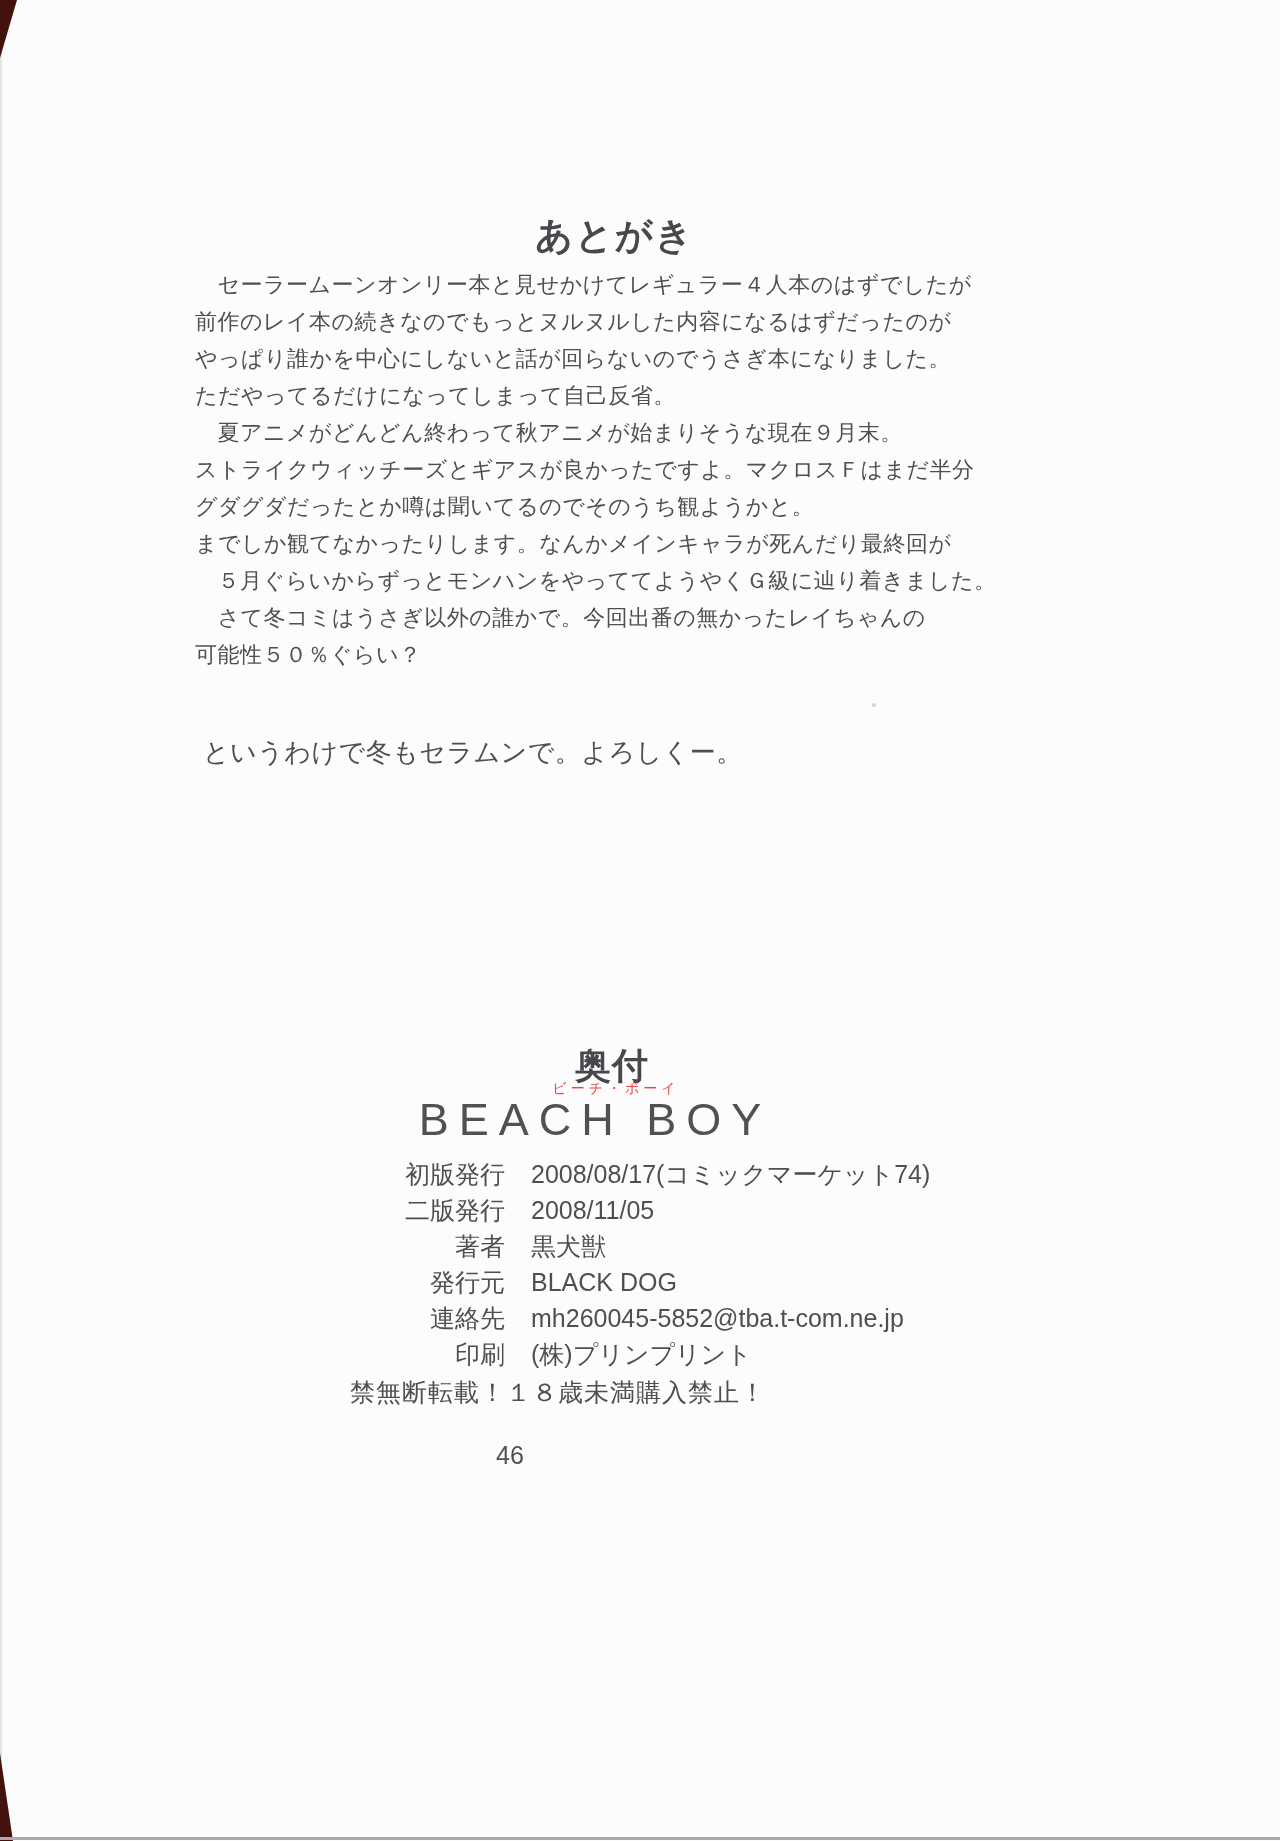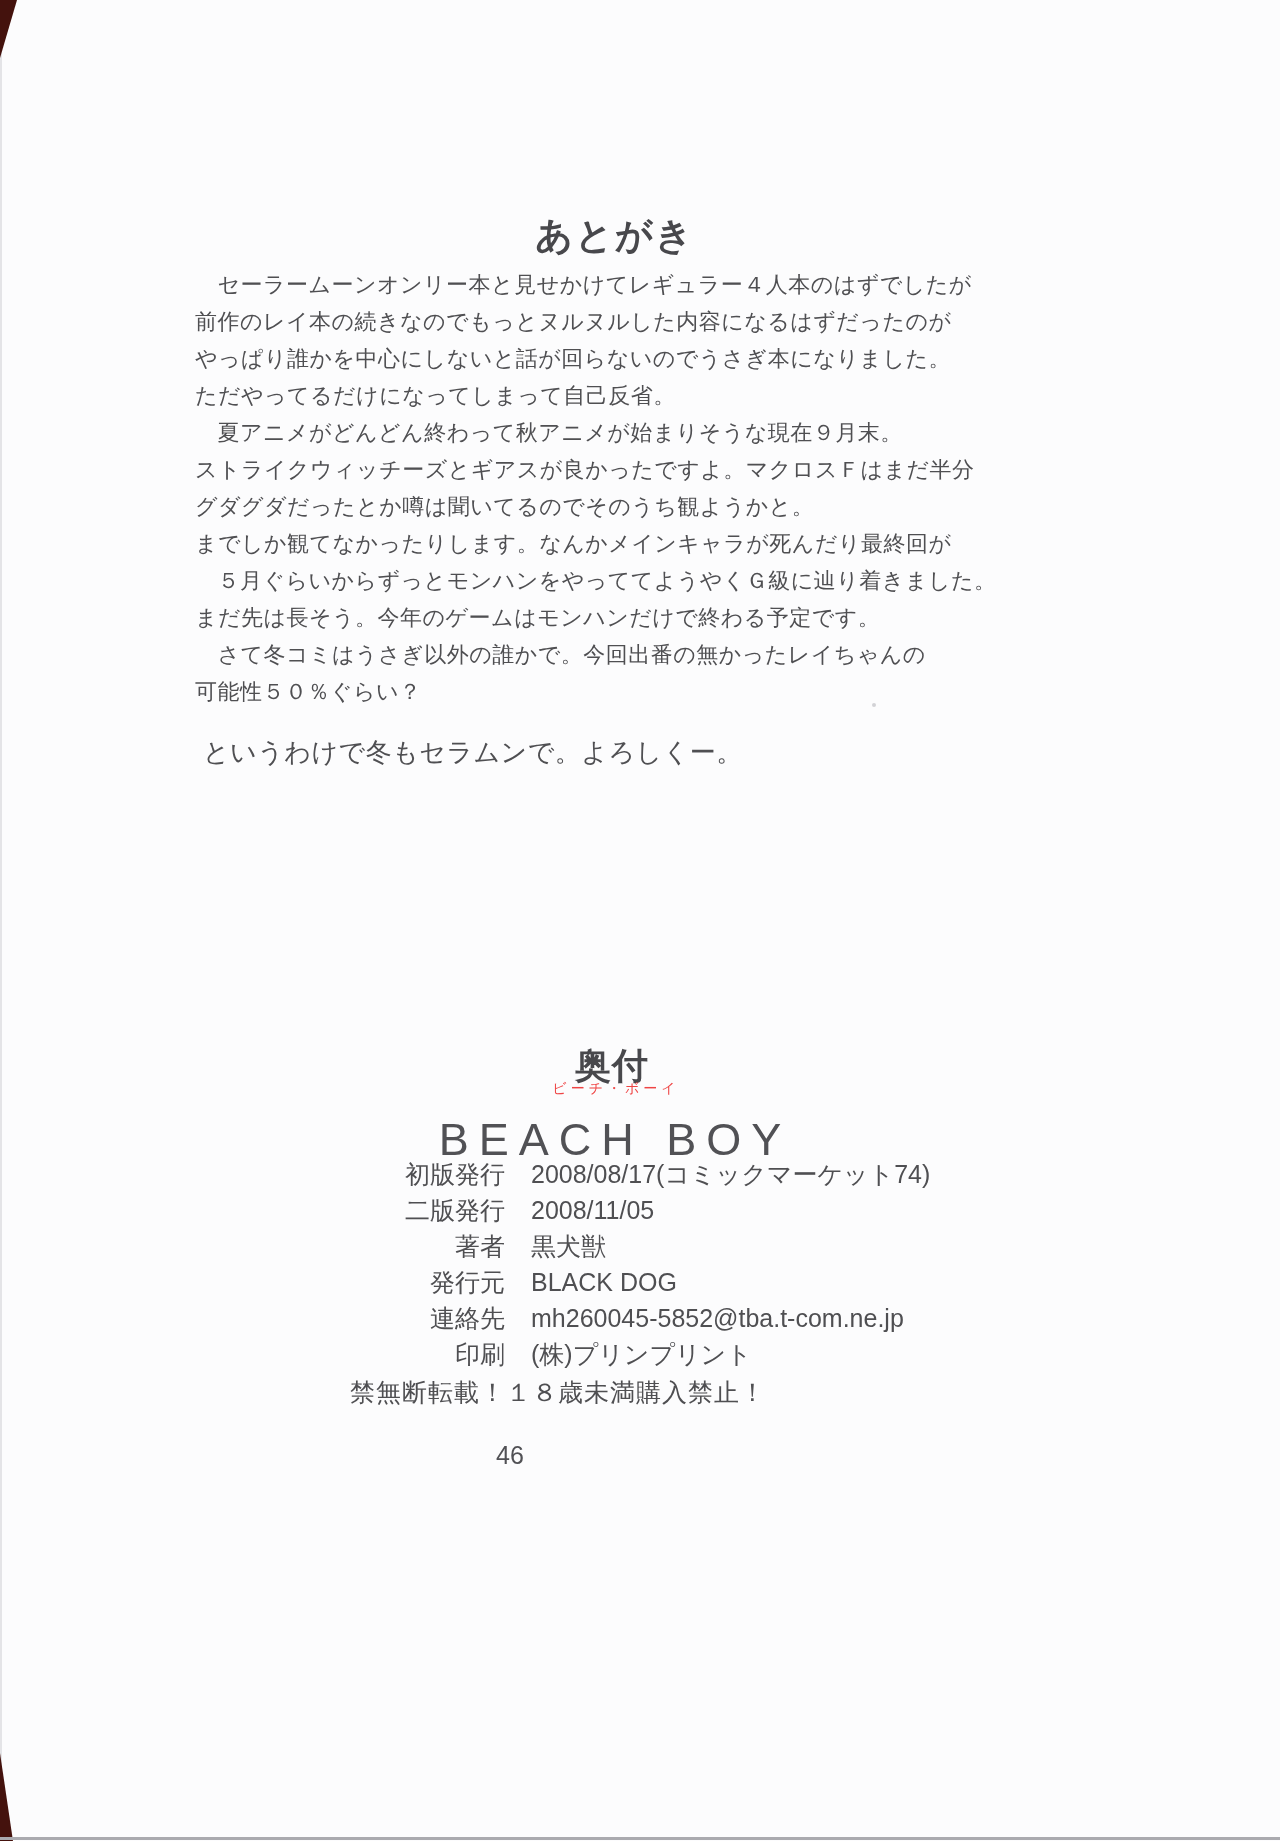--- a/index.html
+++ b/index.html
@@ -65,27 +65,26 @@
     left: 616px;
     transform: translateX(-50%);
     font-size: 14px;
     letter-spacing: 4px;
     color: #ef4444;
     white-space: nowrap;
   }
   .book-title {
     position: absolute;
     top: 1094px;
-    left: 615px;
+    left: 595px;
     transform: translateX(-50%);
     font-size: 45px;
     letter-spacing: 10px;
     color: #515155;
     white-space: pre;
-    margin-top: 20px;
   }
   .colophon-table {
     position: absolute;
     top: 1158px;
     left: 320px;
     font-size: 25px;
   }
   .colophon-row {
     display: flex;
     height: 36px;
@@ -171,21 +170,20 @@
 
   <div class="text-line">　セーラームーンオンリー本と見せかけてレギュラー４人本のはずでしたが</div>
       <div class="text-line">前作のレイ本の続きなのでもっとヌルヌルした内容になるはずだったのが</div>
       <div class="text-line">やっぱり誰かを中心にしないと話が回らないのでうさぎ本になりました。</div>
       <div class="text-line">ただやってるだけになってしまって自己反省。</div>
       <div class="text-line">　夏アニメがどんどん終わって秋アニメが始まりそうな現在９月末。</div>
       <div class="text-line">ストライクウィッチーズとギアスが良かったですよ。マクロスＦはまだ半分</div>
       <div class="text-line">グダグダだったとか噂は聞いてるのでそのうち観ようかと。</div>
       <div class="text-line">までしか観てなかったりします。なんかメインキャラが死んだり最終回が</div>
       <div class="text-line">　５月ぐらいからずっとモンハンをやっててようやくＧ級に辿り着きました。</div>
-      <div class="text-line">まだ先は長そう。今年のゲームはモンハンだけで終わる予定です。</div>
       <div class="text-line">　さて冬コミはうさぎ以外の誰かで。今回出番の無かったレイちゃんの</div>
       <div class="text-line">可能性５０％ぐらい？</div>
     </div>
 
   <div class="afterword-closing">というわけで冬もセラムンで。よろしくー。</div>
 
   <h2 class="colophon-section-title">奥付</h2>
 
   <div class="book-title-furigana">ビーチ・ボーイ</div>
   <div class="book-title">BEACH BOY</div>

